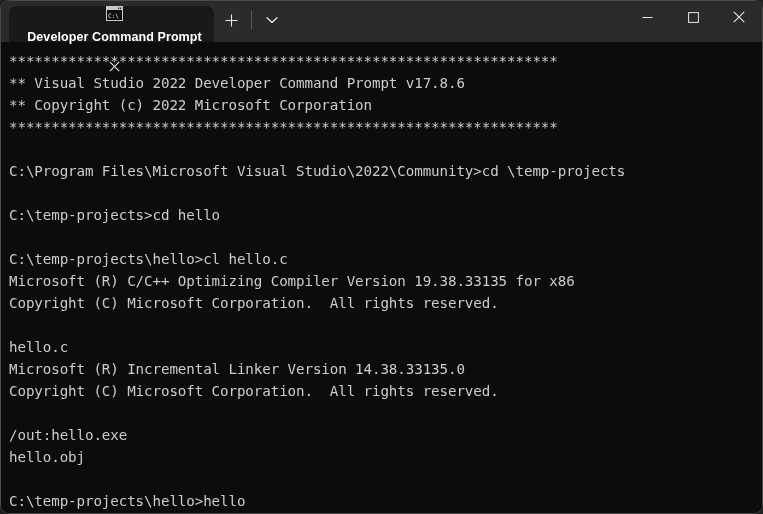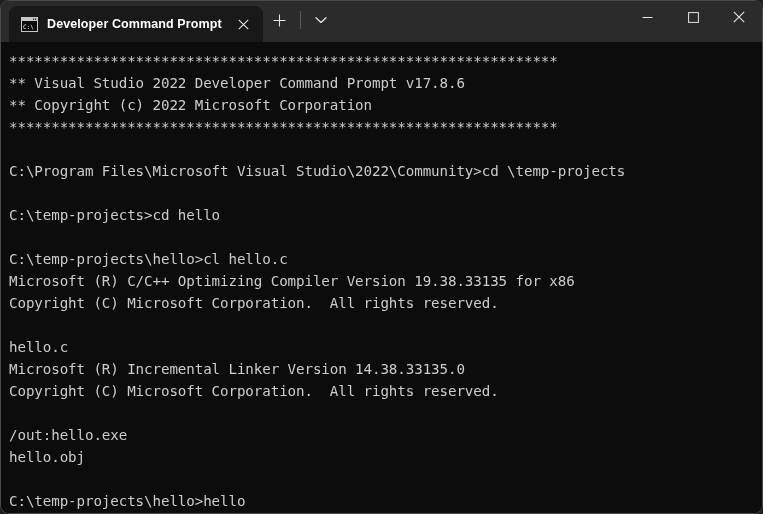--- a/index.html
+++ b/index.html
@@ -54,20 +54,21 @@
     height: 36px;
     min-width: 205px;
     background: #191919;
     border-radius: 8px 8px 0 0;
     display: flex;
     align-items: center;
     padding: 0 6px 0 12px;
     box-sizing: border-box;
     gap: 9px;
     cursor: default;
+    flex-direction: column;
   }
 
   .tab-icon {
     width: 17px;
     height: 15px;
     flex: 0 0 auto;
     display: block;
   }
 
   .tab-title {

